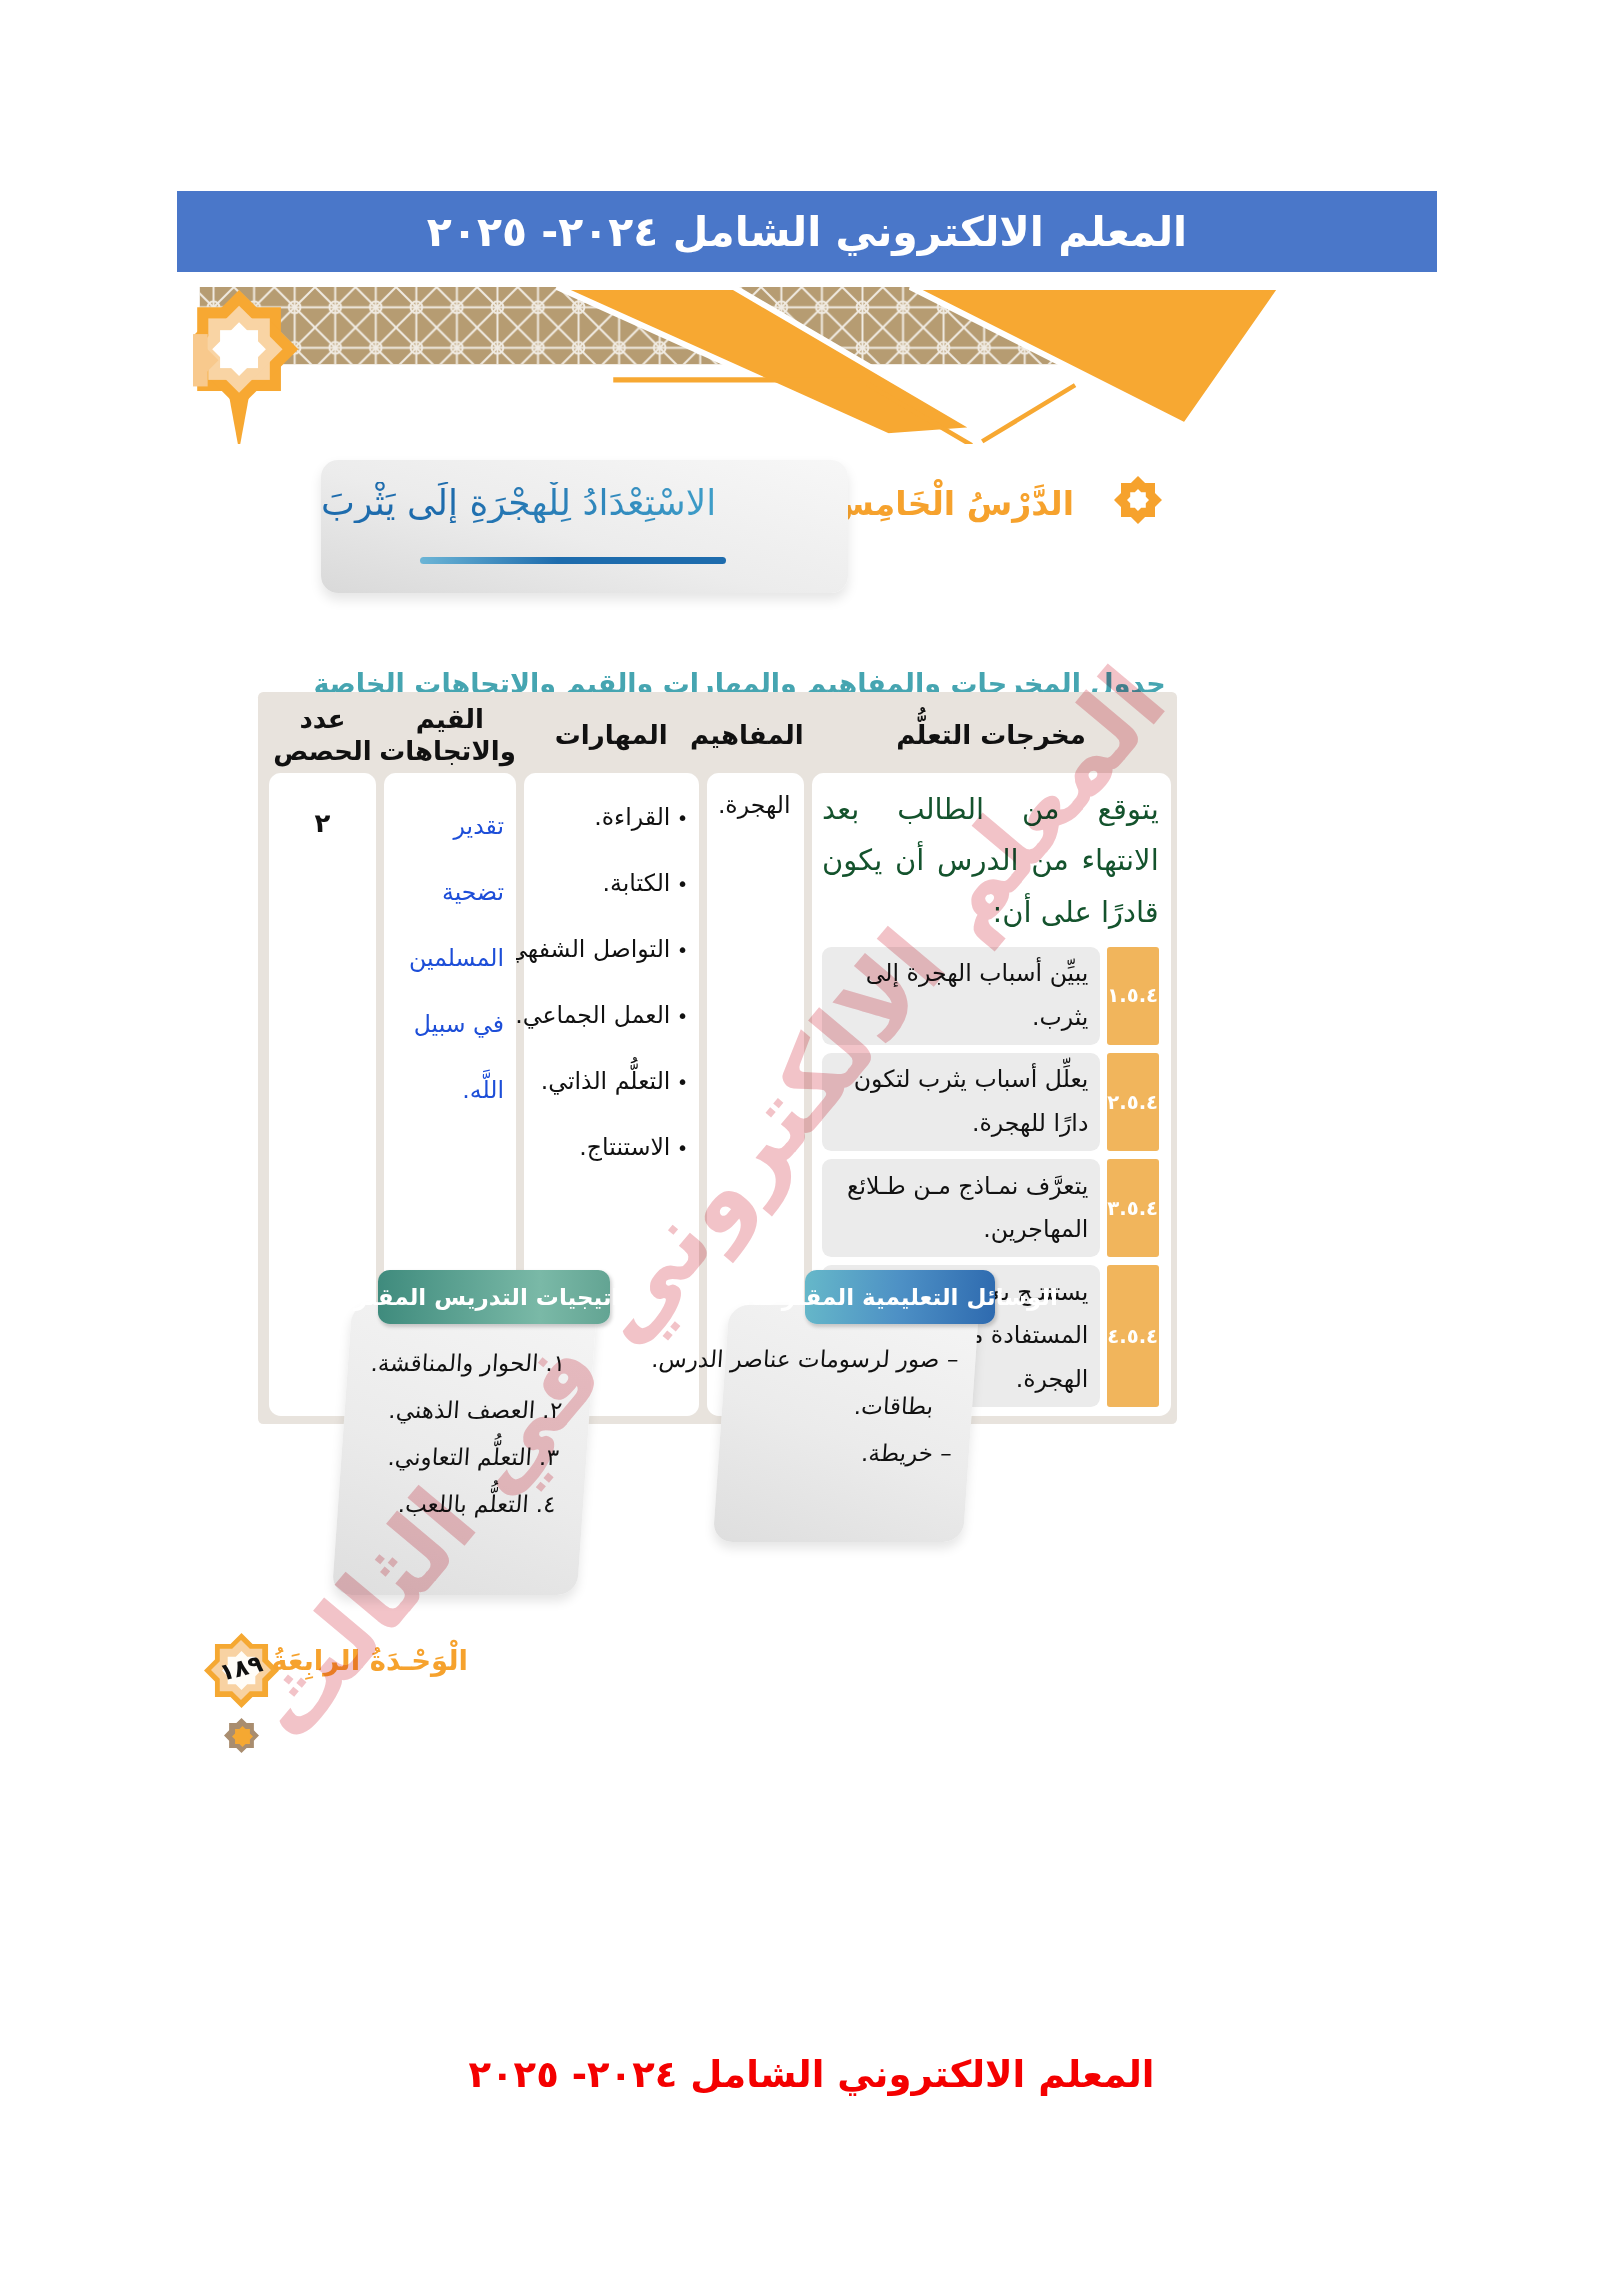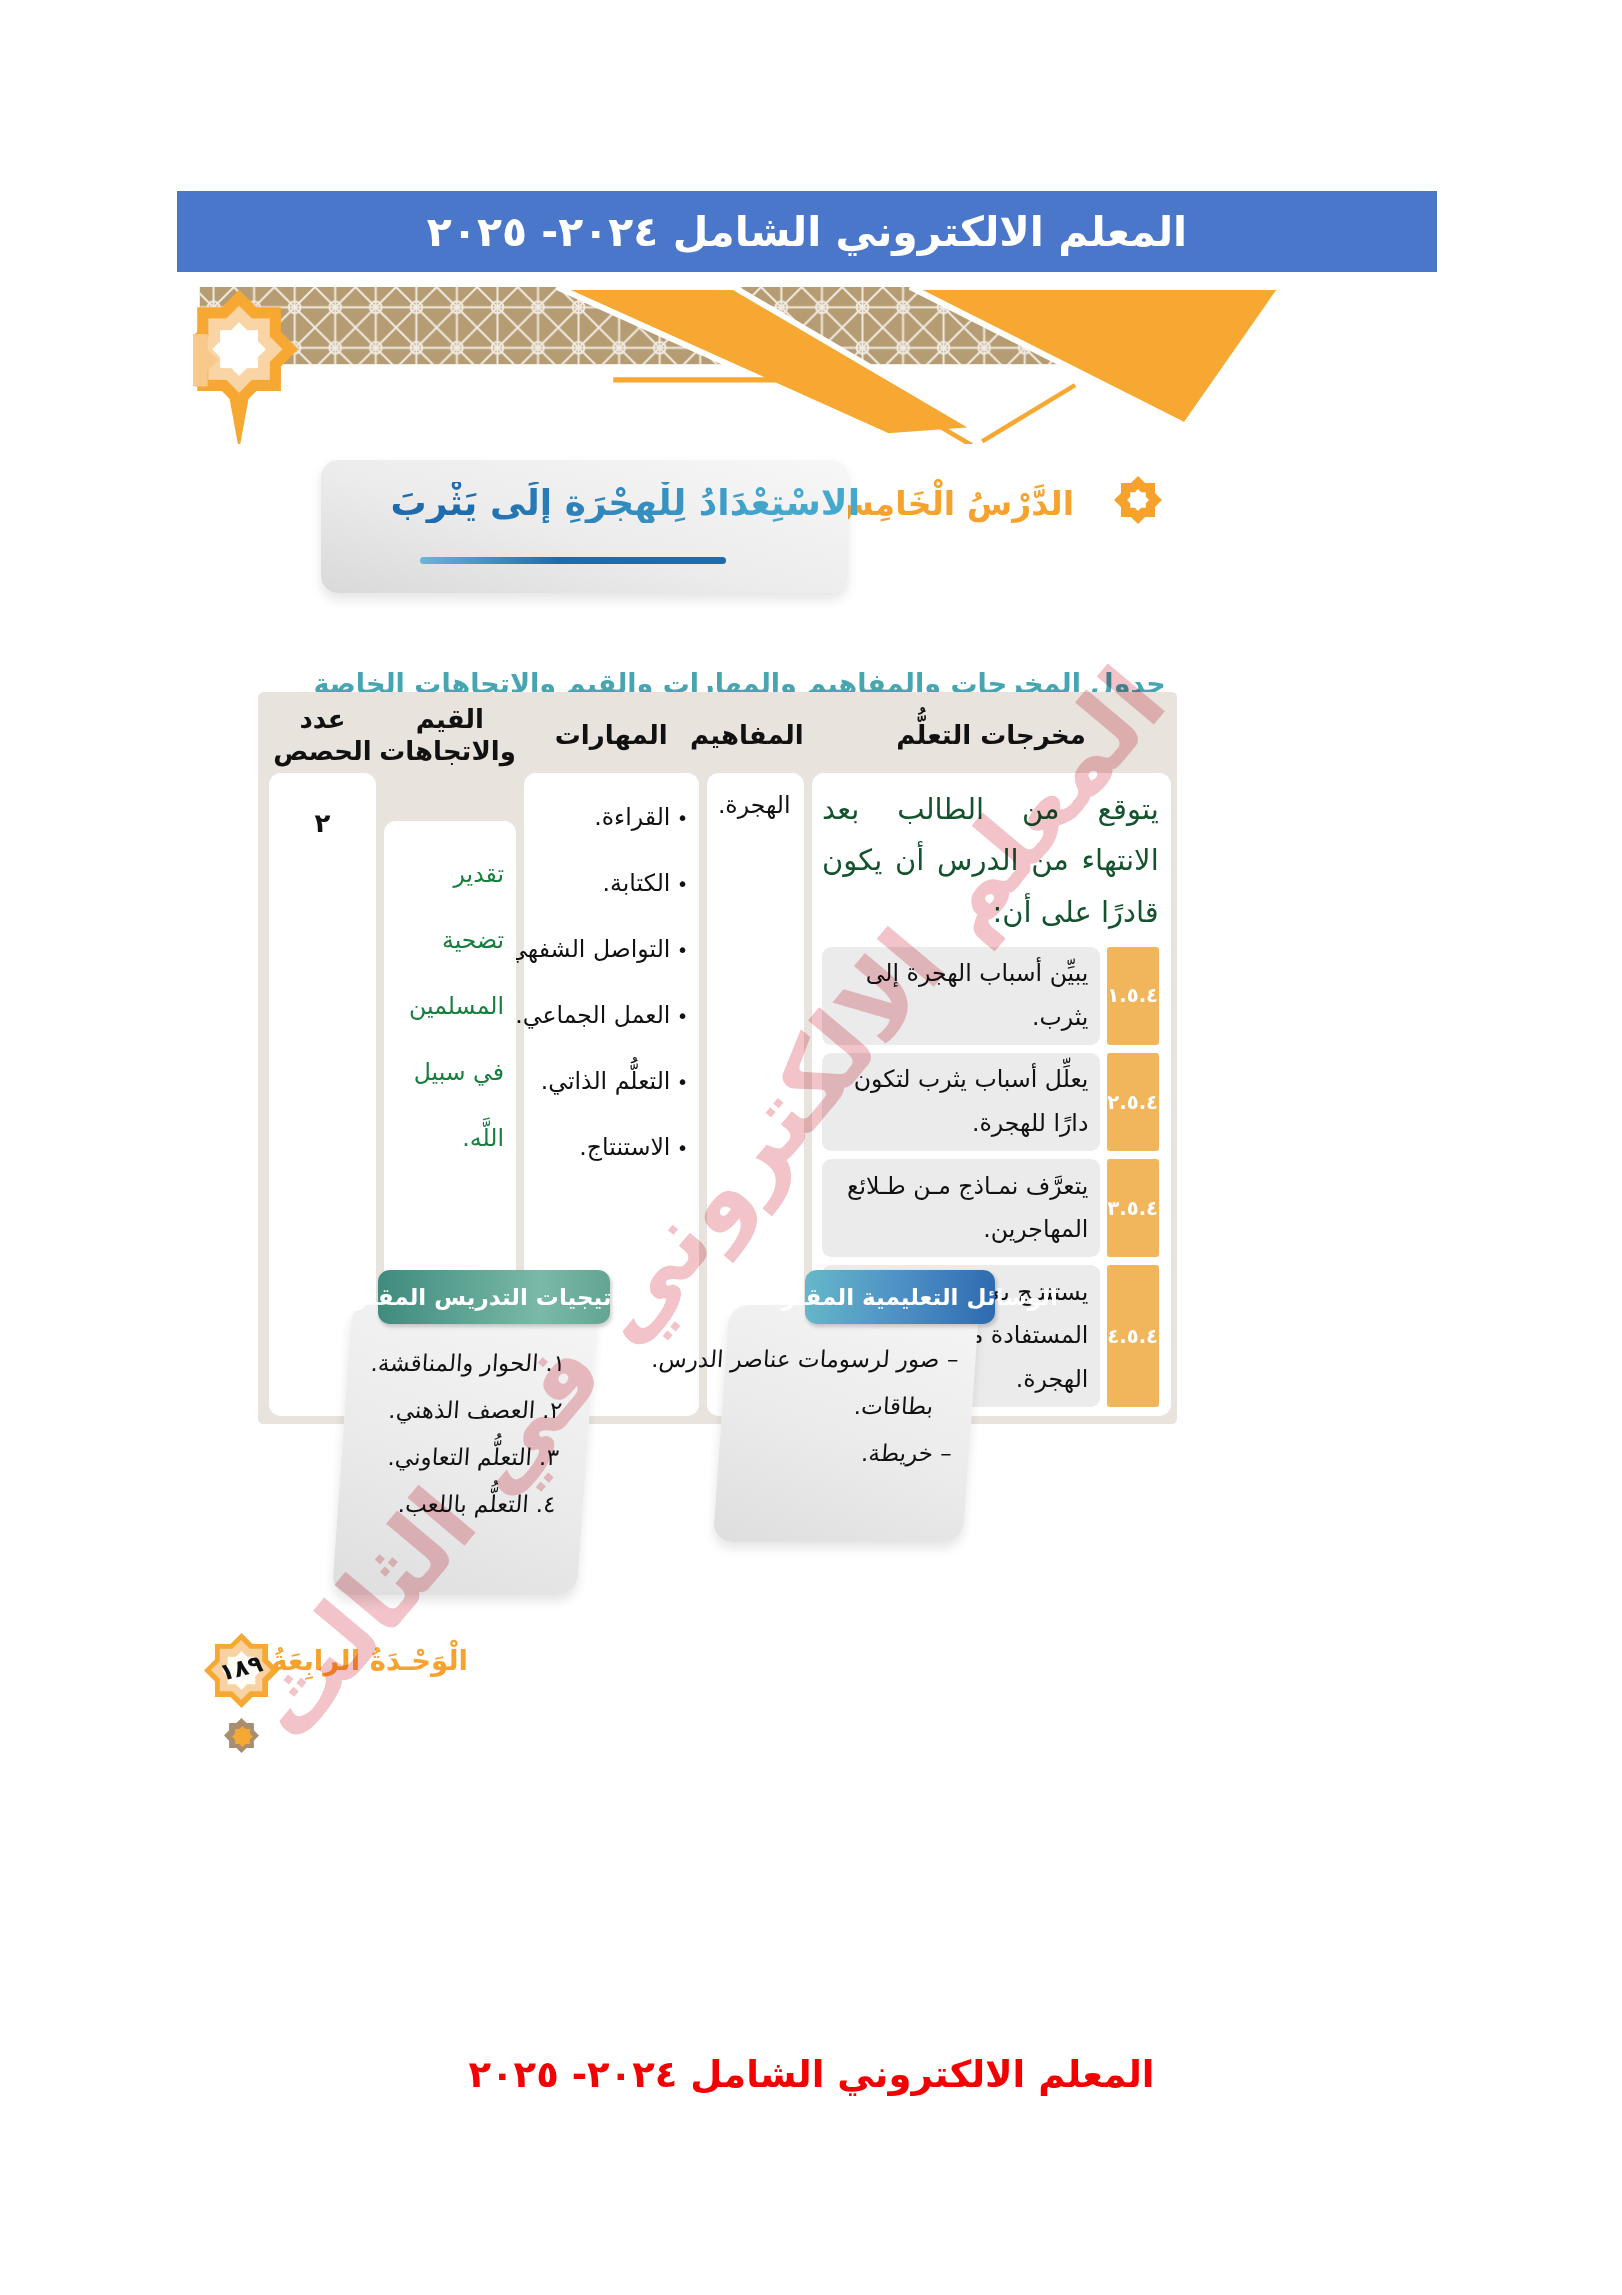--- a/index.html
+++ b/index.html
@@ -26,22 +26,22 @@
   .star8 { clip-path: polygon(100% 50%,85.4% 64.7%,85.4% 85.4%,64.7% 85.4%,50% 100%,35.3% 85.4%,14.6% 85.4%,14.6% 64.7%,0% 50%,14.6% 35.3%,14.6% 14.6%,35.3% 14.6%,50% 0%,64.7% 14.6%,85.4% 14.6%,85.4% 35.3%); }
   .lesson-star { left:1114px; top:476px; width:48px; height:48px; background:#f6a22d; }
   .lesson-star-hole { left:1127px; top:489px; width:22px; height:22px; background:#ffffff; }
 
   .lesson-card {
     left:321px; top:460px; width:527px; height:133px; border-radius:17px;
     background:linear-gradient(195deg,#f7f7f7 0%,#ececec 55%,#d9d9d9 100%);
     box-shadow:0 6.5px 11.8px rgba(0,0,0,0.10);
   }
   .lesson-title {
-    position:absolute; left:12px; top:22px; width:100%; text-align:right; direction:rtl;
-    font-size:36px; font-weight:bold; color:#2273b2;
+    position:absolute; left:0; top:22px; width:100%; text-align:left; direction:rtl;
+    font-size:36px; font-weight:normal; color:#2273b2;
     background:linear-gradient(100deg,#1e6cad 25%,#45a8ce 85%);
     -webkit-background-clip:text; background-clip:text; -webkit-text-fill-color:transparent;
   }
   .title-underline {
     position:absolute; left:99px; top:97px; width:306px; height:7.2px; border-radius:3.9px;
     background:linear-gradient(90deg,#6cb5d6,#1e6cad 45%,#1e6cad);
   }
 
   
   .table-caption {
@@ -66,21 +66,21 @@
     font-size:19.6px; font-weight:bold; direction:ltr;
   }
   .otext {
     flex:1; background:#ebebeb; border-radius:9.2px; padding:5.2px 11.8px;
     font-size:23.6px; line-height:1.85; color:#111; 
   }
   .cell-concepts { padding:18.3px 13px; font-size:23.6px; color:#111; }
   .cell-skills { padding:10.5px 10.5px;text-align:right; }
   .skill-item { font-size:23.6px; line-height:2.8; color:#111; white-space:nowrap; }
   .skill-item::before { content:"• "; font-size:19.6px; }
-  .cell-values { padding:19.6px 11.8px; font-size:23.6px; line-height:2.8; color:#15803d;margin-top:48px; }
+  .cell-values { padding:19.6px 11.8px; font-size:23.6px; line-height:2.8; color:#1d4ed8; }
   .cell-periods { padding-top:35px; text-align:center; font-size:26px; font-weight:bold; color:#111; }
 
   
   .gray-card {
     background:linear-gradient(200deg,#f5f5f5 0%,#ebebeb 55%,#dedede 100%);
     border-radius:19.6px; transform:skewX(-4deg);
     box-shadow:0 6.5px 10.5px rgba(0,0,0,0.10);
   }
   .ribbon {
     border-radius:11.8px; color:#ffffff; font-size:23px; font-weight:bold;

